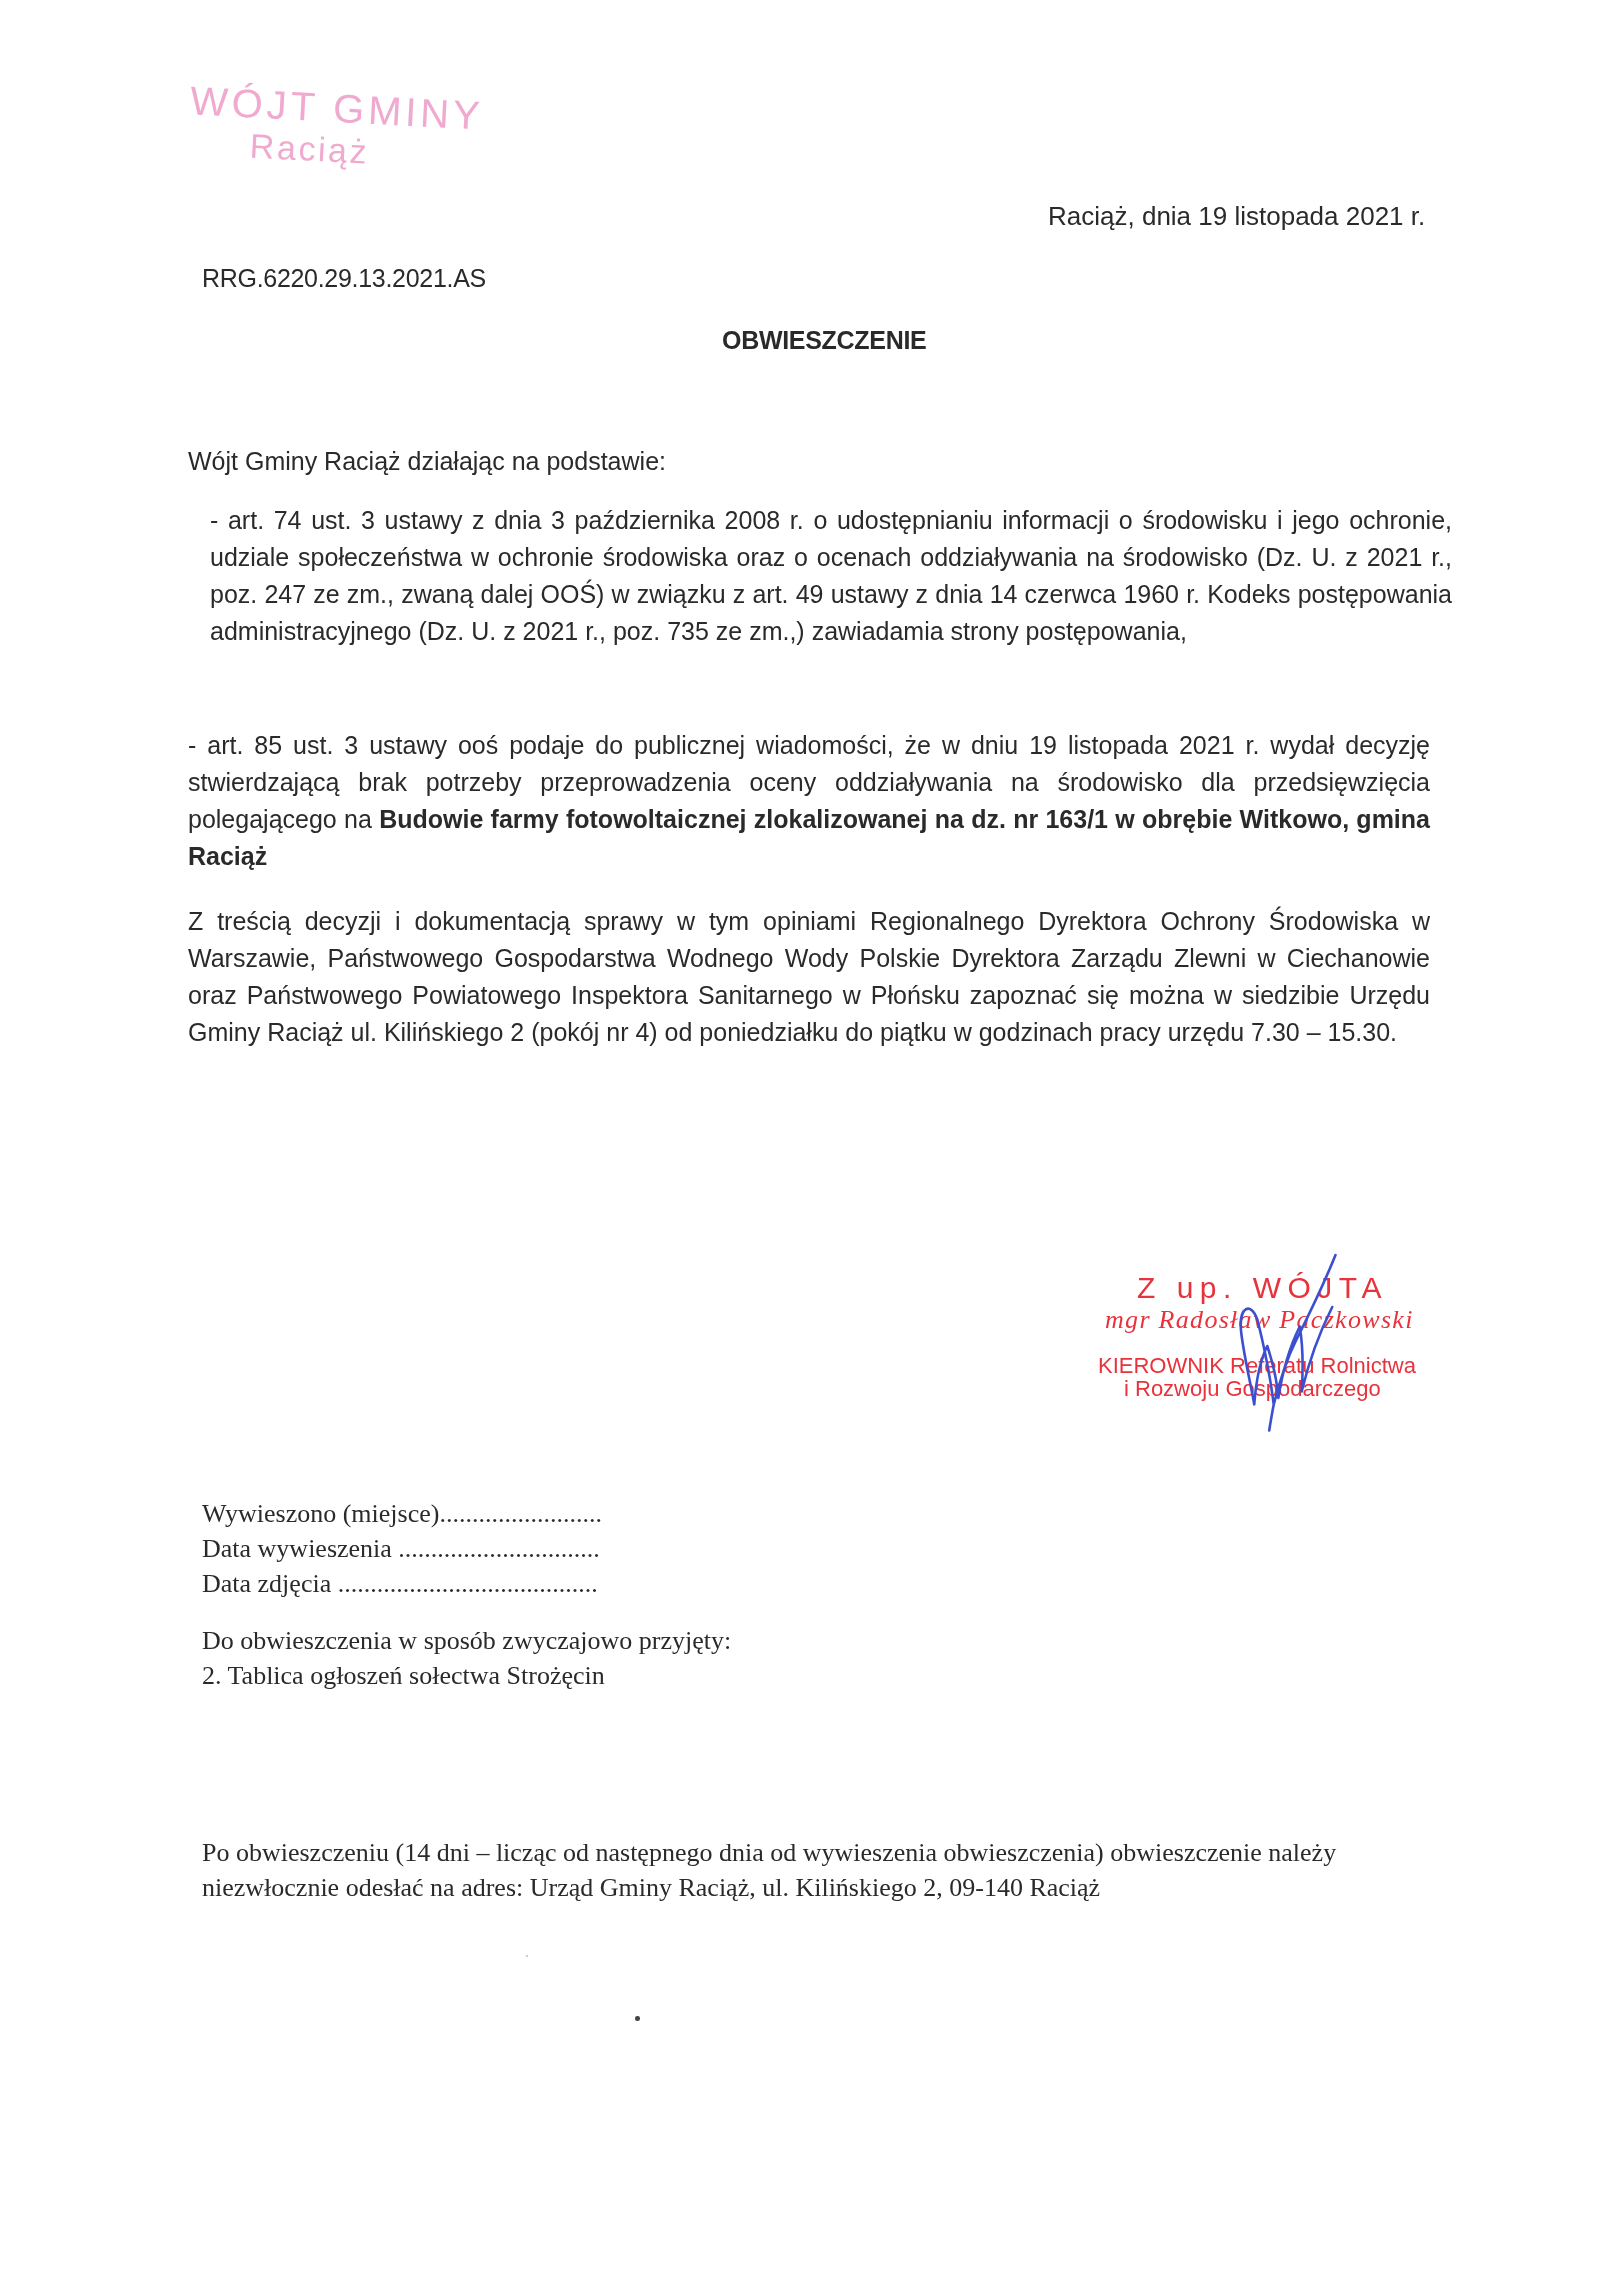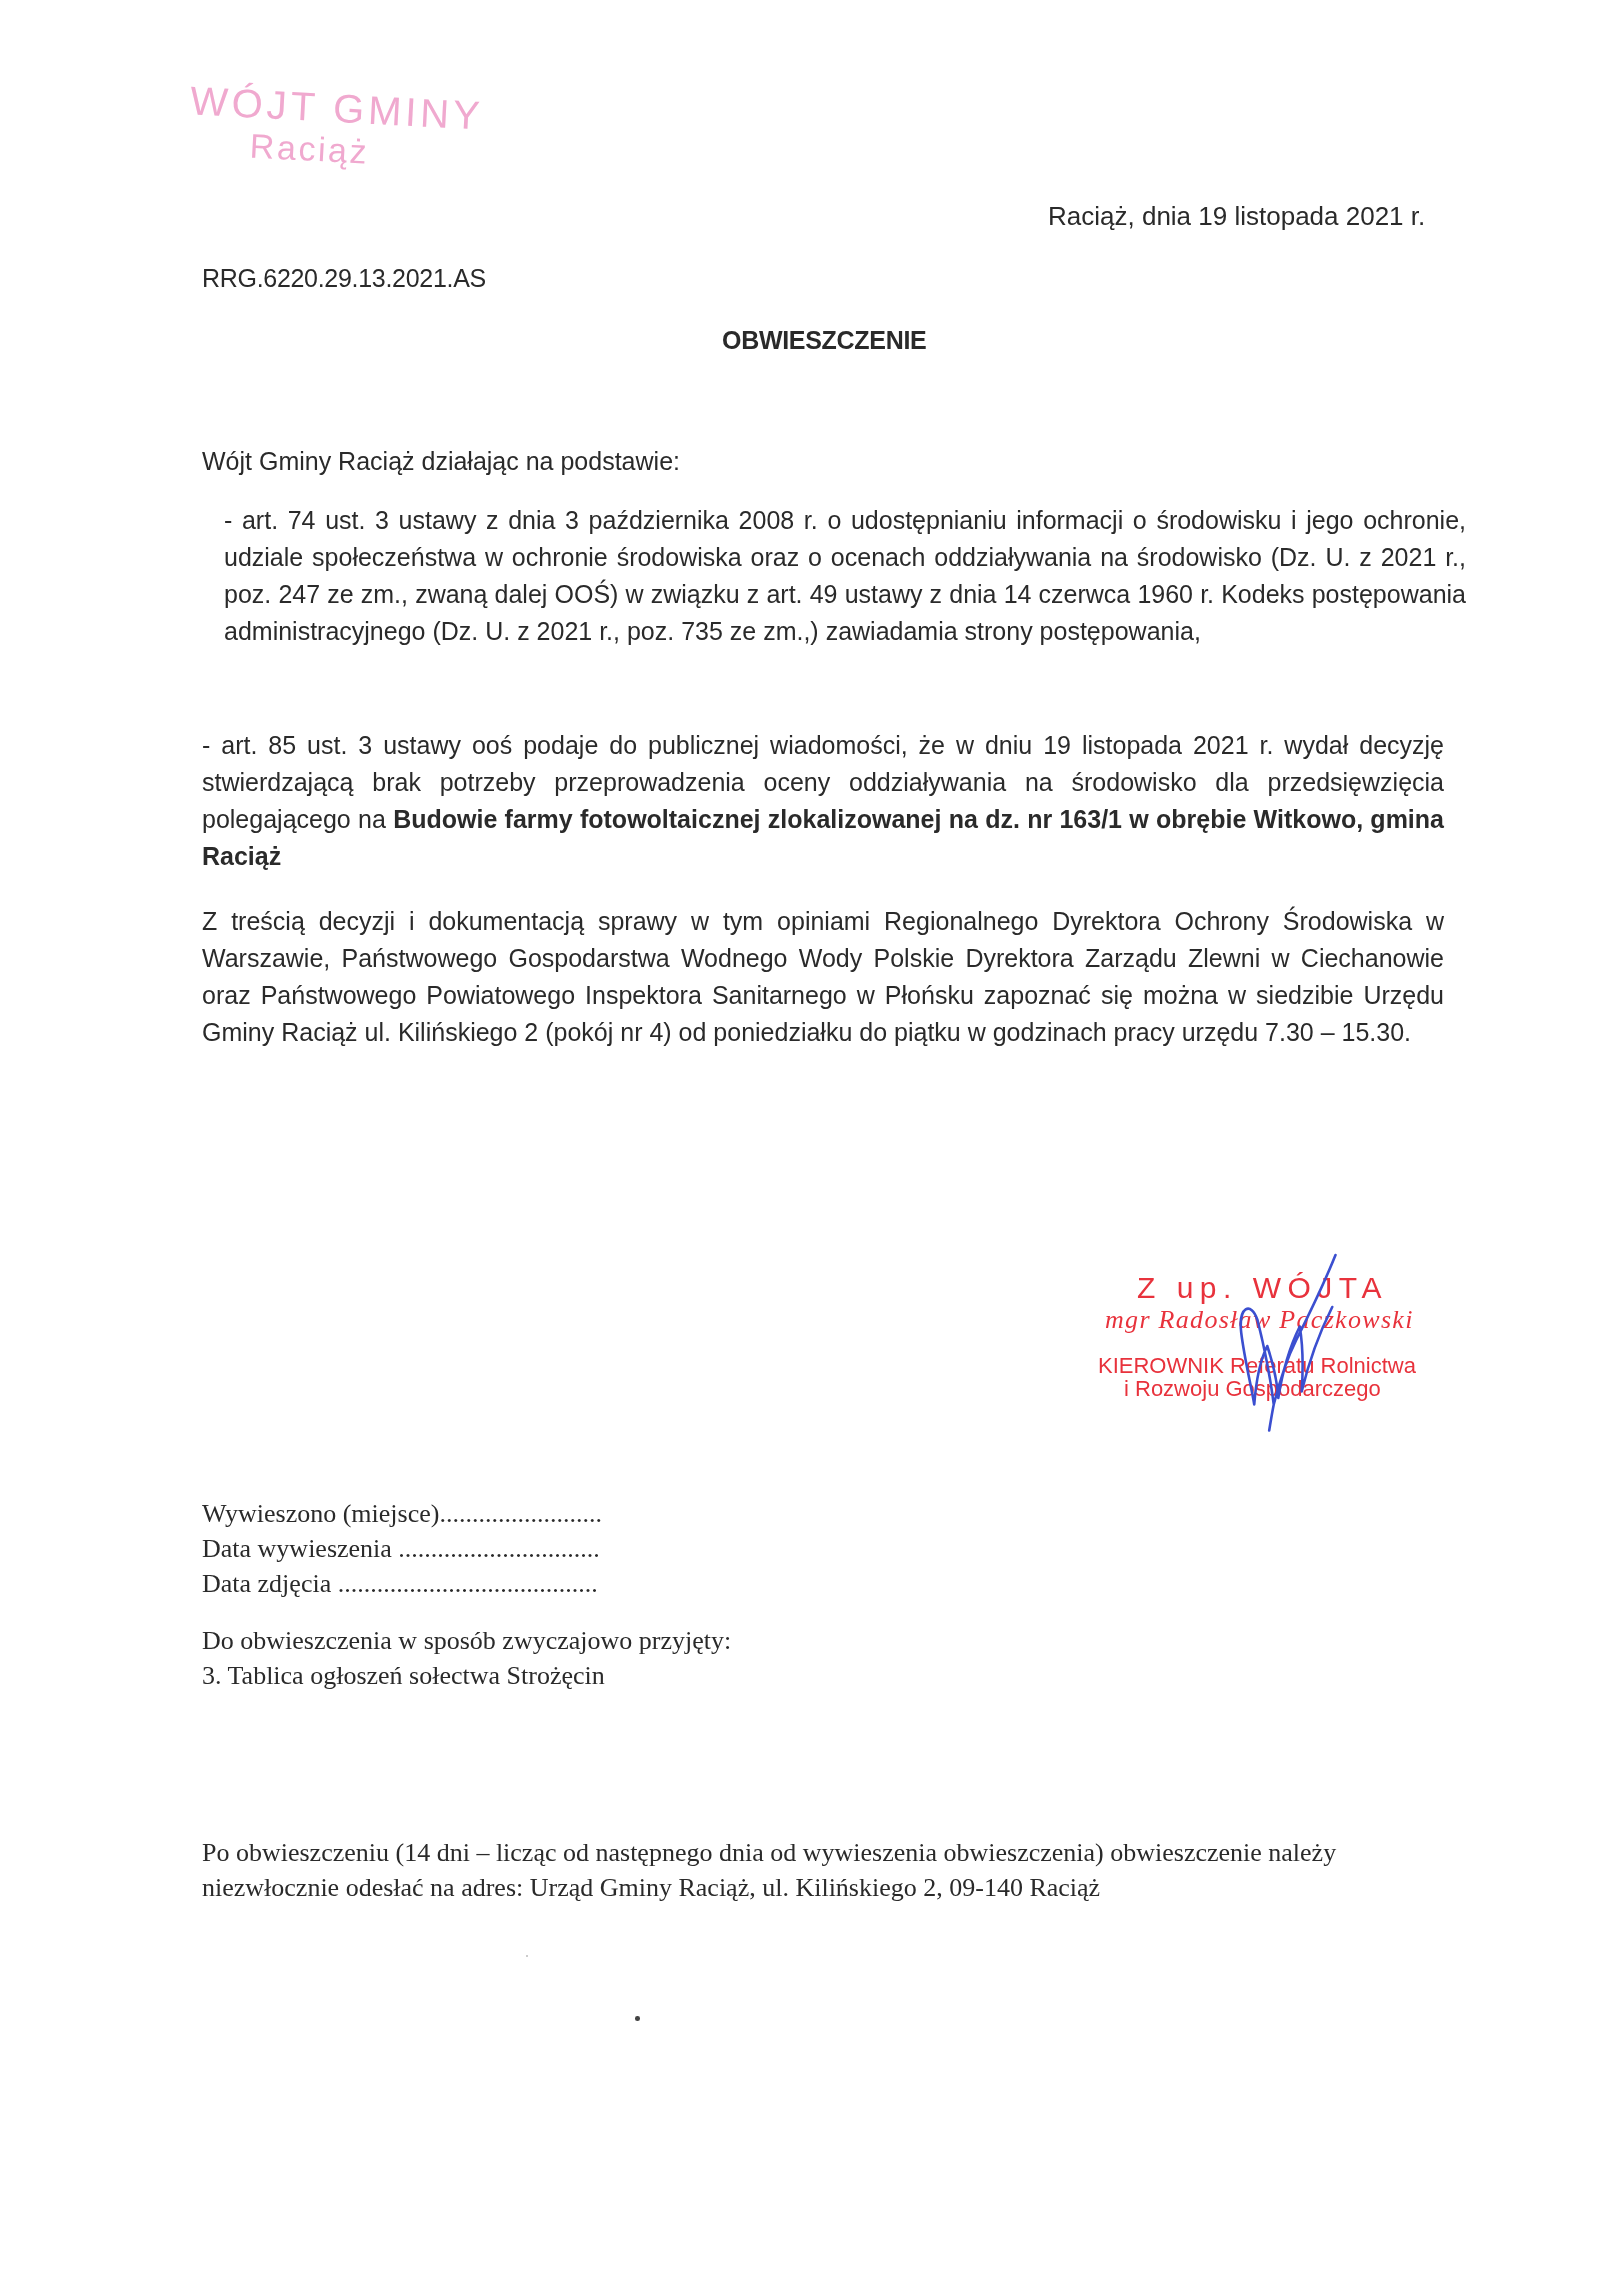--- a/index.html
+++ b/index.html
@@ -9,21 +9,21 @@
   .serif { font-family:"Liberation Serif", "DejaVu Serif", serif; }
 
   .stamp-top { left:189px; top:85px; color:#f0a9cf; font-family:"Liberation Sans", sans-serif; transform:rotate(3deg); }
   .stamp-top .l1 { font-size:40px; letter-spacing:3.9px; line-height:46px; }
   .stamp-top .l2 { font-size:34px; letter-spacing:2.6px; margin-left:62px; line-height:39px; }
 
   .date-line { left:1048px; top:201px; font-size:26px;text-align:right; }
   .ref { left:202px; top:264px; font-size:25px; letter-spacing:-0.3px; }
   .title { left:722px; top:326px; font-size:25px; font-weight:bold; letter-spacing:-0.3px; }
 
-  .body-text { left:202px; width:1242px; font-size:25px; line-height:37px; }
+  .body-text { left:188px; width:1242px; font-size:25px; line-height:37px; }
   .justify { text-align:justify; text-align-last:left; }
   .intro { top:443px; }
   .para1 { top:502px;margin-left:22px; }
   .para2 { top:727px; }
   .para3 { top:903px; }
   b { font-weight:bold; }
 
   .sig { left:1069px; top:1242px; width:391px; color:#e8323c; text-align:center; font-family:"Liberation Sans", sans-serif; }
   .sig .s1 { font-size:30px; letter-spacing:6.5px; position:absolute; left:68px; top:29px; white-space:nowrap; }
   .sig .s2 { font-family:"Liberation Serif", serif; font-style:italic; font-size:26px; letter-spacing:1.3px; position:absolute; left:36px; top:63px; white-space:nowrap; }
@@ -66,20 +66,20 @@
 </svg>
 
 <div class="abs serif form-lines">
   <div>Wywieszono (miejsce).........................</div>
   <div>Data wywieszenia ...............................</div>
   <div>Data zdjęcia ........................................</div>
 </div>
 
 <div class="abs serif dist">
   <div>Do obwieszczenia w sposób zwyczajowo przyjęty:</div>
-  <div>3. Tablica ogłoszeń sołectwa Strożęcin</div>
+  <div>2. Tablica ogłoszeń sołectwa Strożęcin</div>
 </div>
 
 <div class="abs serif footer">Po obwieszczeniu (14 dni – licząc od następnego dnia od wywieszenia obwieszczenia) obwieszczenie należy niezwłocznie odesłać na adres: Urząd Gminy Raciąż, ul. Kilińskiego 2, 09-140 Raciąż</div>
 
 <div class="abs speck"></div>
 <div class="abs speck2"></div>
 
 
 </body></html>

